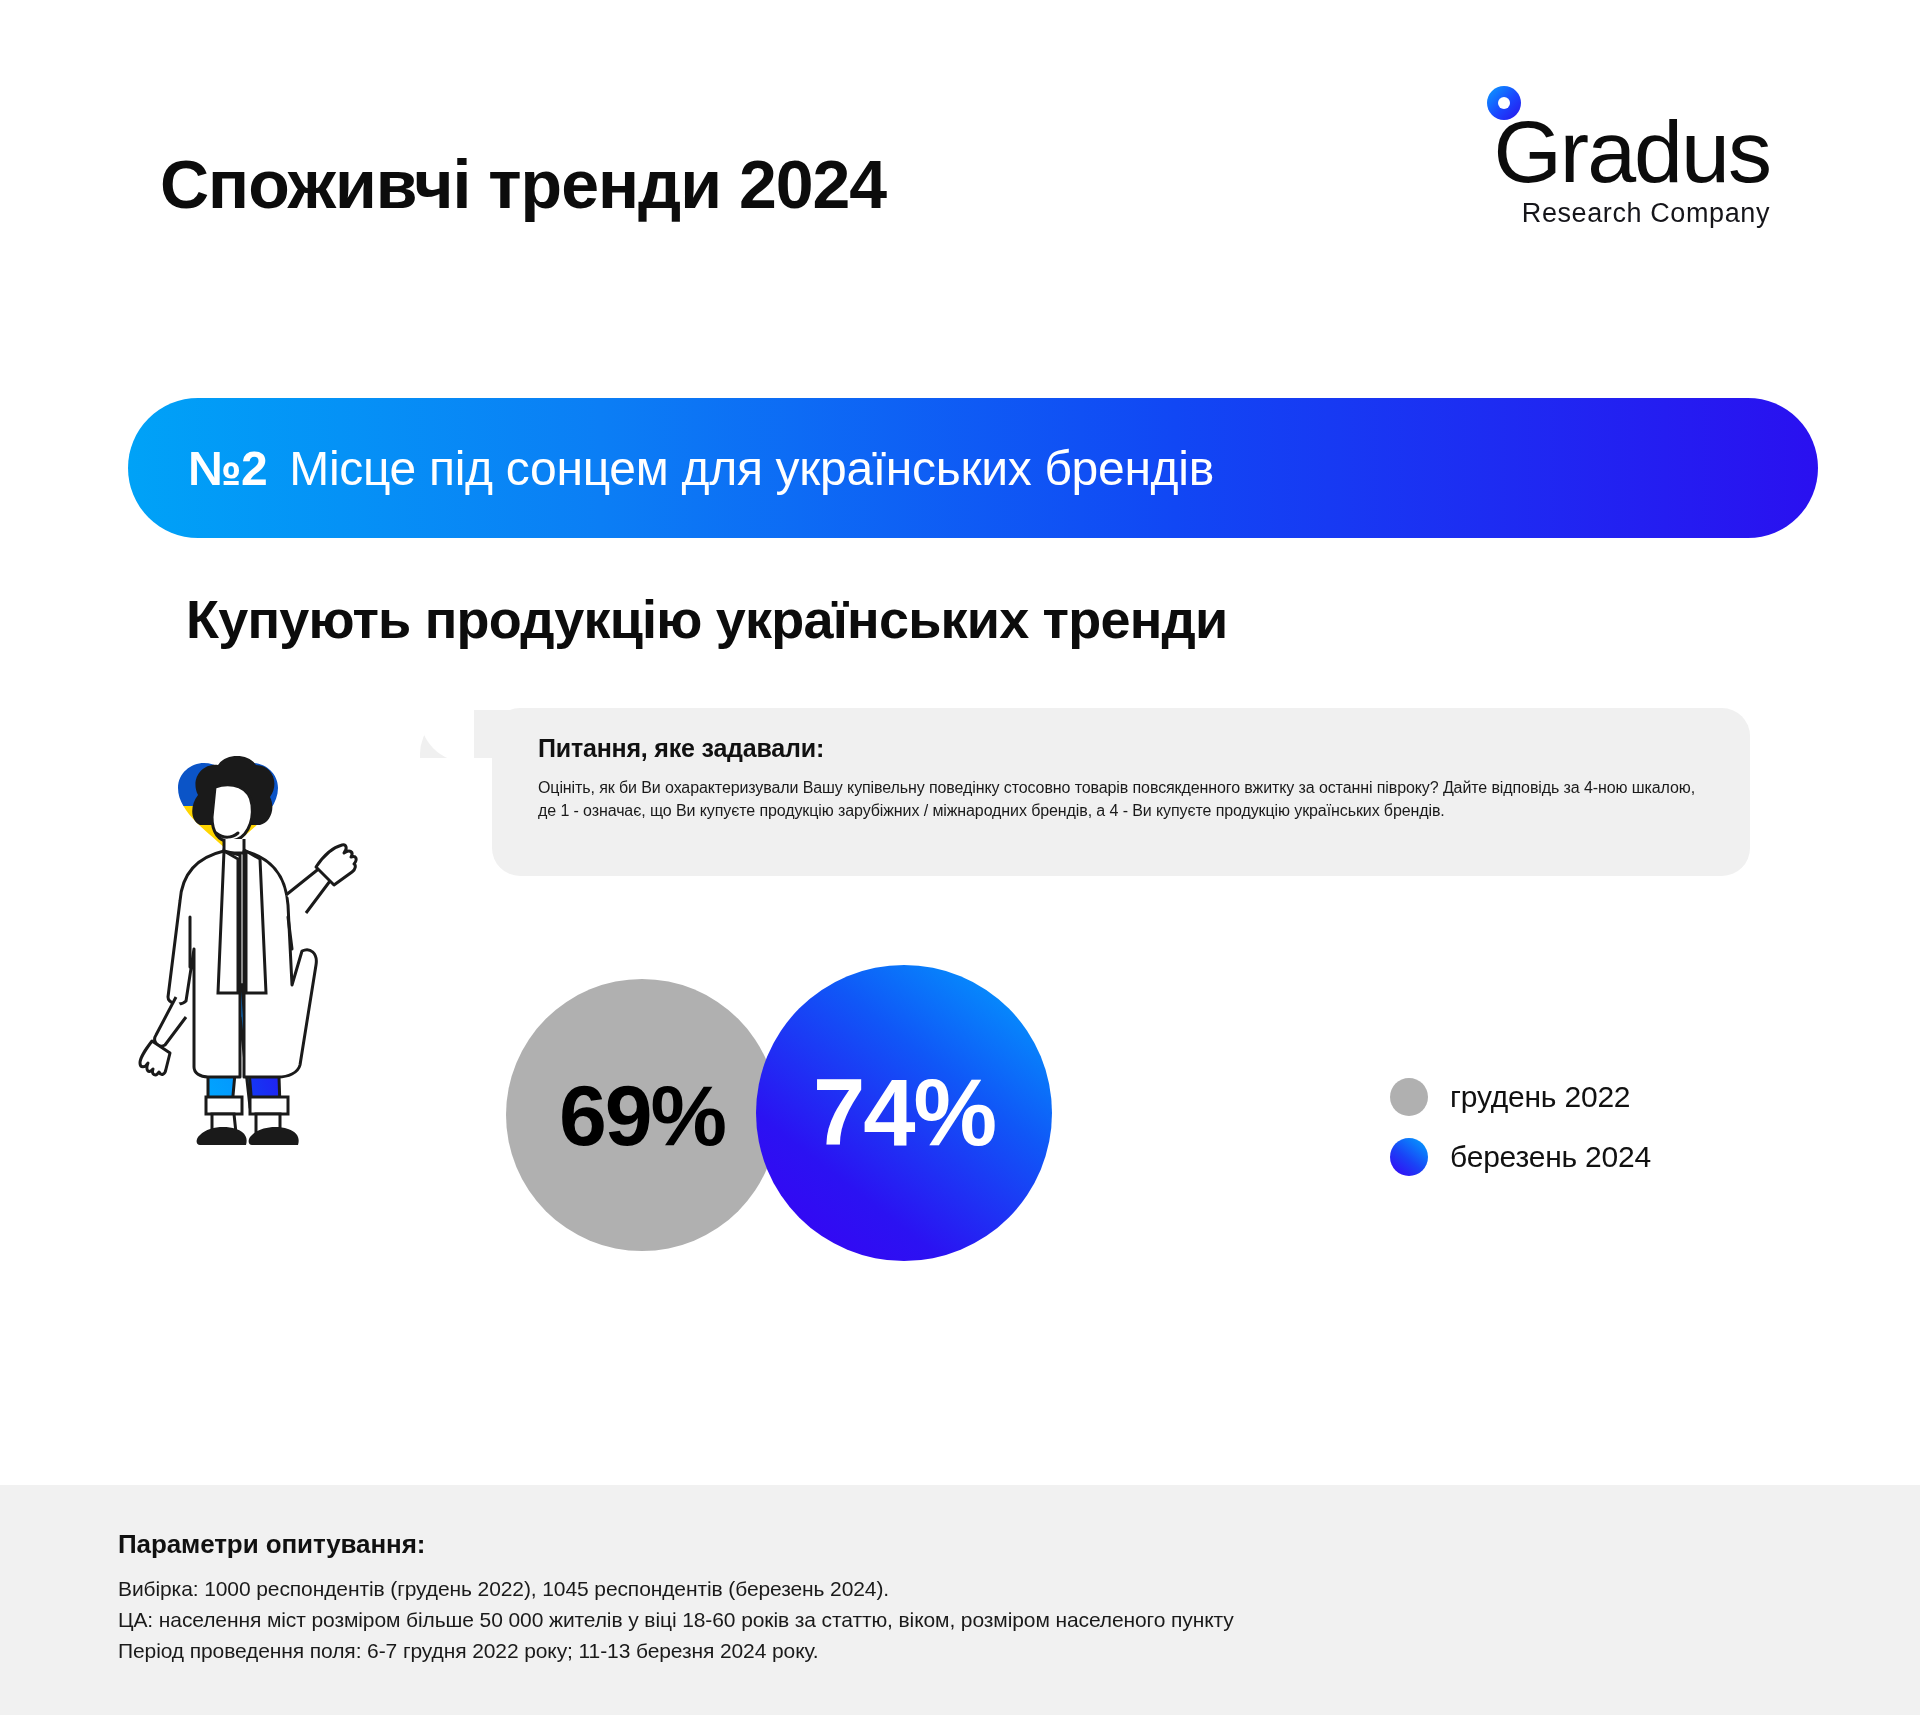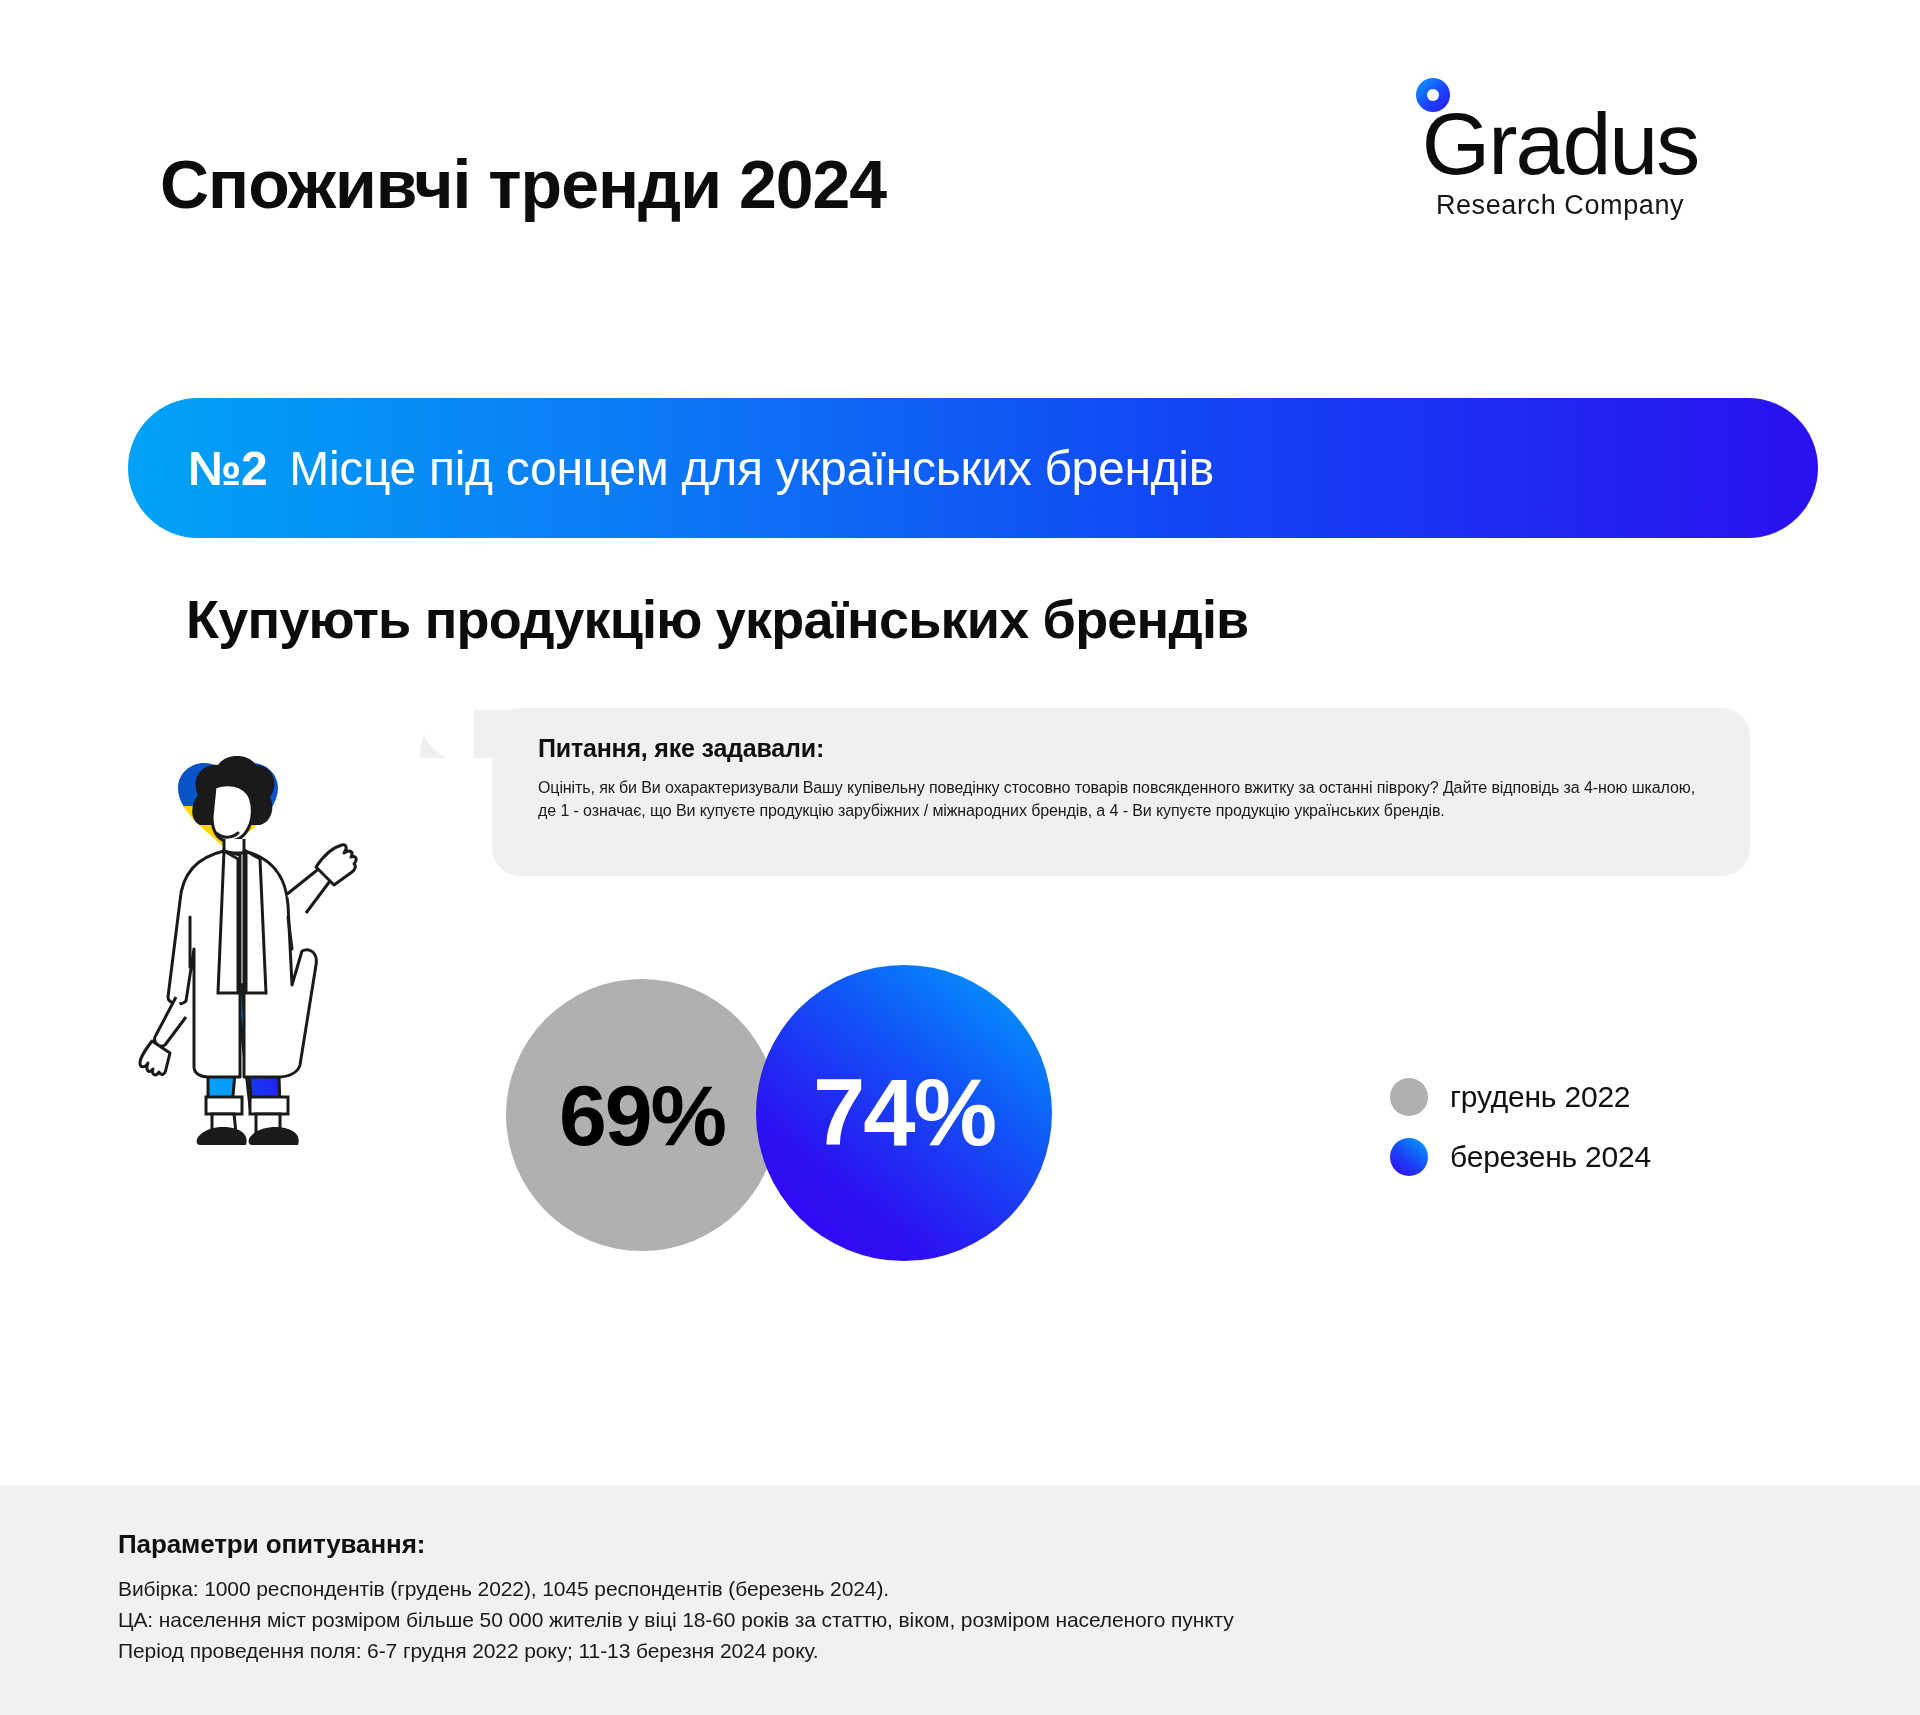--- a/index.html
+++ b/index.html
@@ -39,23 +39,23 @@
     font-weight: 700;
     letter-spacing: -1px;
     color: #0c0c0c;
     white-space: nowrap;
     line-height: 1;
   }
 
   .brand {
     position: absolute;
     right: 150px;
-    top: 102px;
+    top: 110px;
     width: 420px;
-    text-align: center;
+    text-align: right;
   }
   .brand-wordmark {
     position: relative;
     font-size: 88px;
     font-weight: 400;
     letter-spacing: -2px;
     line-height: 0.95;
     color: #0c0c0c;
     display: inline-block;
   }
@@ -290,21 +290,21 @@
       </div>
       <div class="brand-sub">Research Company</div>
     </div>
   </div>
 
   <div class="banner">
     <span class="banner-num">№2</span>
     <span class="banner-text">Місце під сонцем для українських брендів</span>
   </div>
 
-  <div class="section-heading">Купують продукцію українських брендів</div>
+  <div class="section-heading">Купують продукцію українських тренди</div>
 
   <div class="illustration">
     <svg width="320" height="420" viewBox="0 0 320 420" xmlns="http://www.w3.org/2000/svg">
       <defs>
         <linearGradient id="pantsGrad" x1="0" y1="1" x2="1" y2="0">
           <linearGradient id="ignore"></linearGradient>
         </linearGradient>
         <linearGradient id="pantsL" x1="0%" y1="100%" x2="100%" y2="0%">
           <stop offset="0%" stop-color="#00a6ff"></stop>
           <stop offset="100%" stop-color="#0a7bfb"></stop>

